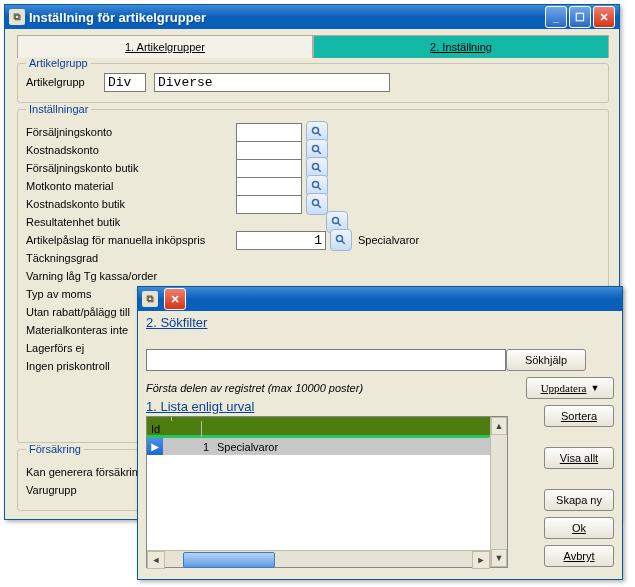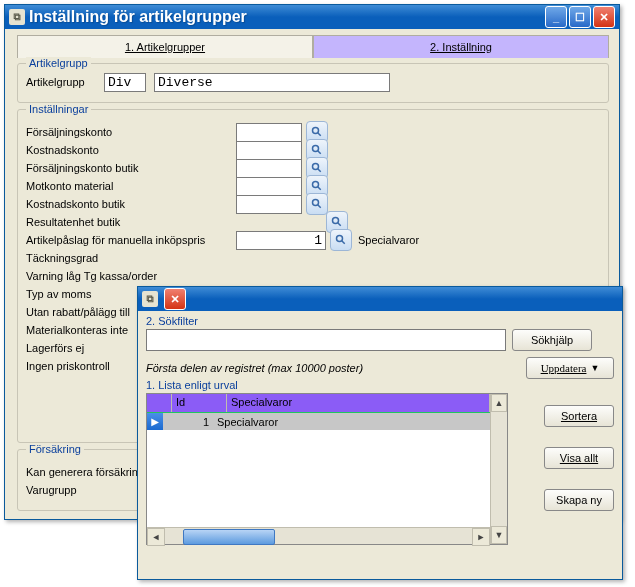--- a/index.html
+++ b/index.html
@@ -35,21 +35,21 @@
     display: inline-flex;
     align-items: center;
     justify-content: center;
     background: #e6e3d1;
     border-radius: 2px;
     color: #5a5a4a;
     font-size: 10px;
   }
   .titlebar .title-text {
     flex: 1;
-    font-size: 16px;
+    font-size: 13px;
     text-shadow: 1px 1px 1px rgba(0,0,0,0.2);
   }
   .titlebar .winbtn {
     width: 20px;
     height: 20px;
     margin-left: 2px;
     border: 1px solid #fff;
     border-radius: 3px;
     display: inline-flex;
     align-items: center;
@@ -76,21 +76,21 @@
     font-size: 11px;
   }
   .tab {
     flex: 1;
     text-align: center;
     height: 100%;
     line-height: 22px;
     cursor: pointer;
     border: 1px solid #b0ada0;
     border-bottom: none;
-    background: #c4b5fd;
+    background: #14b8a6;
   }
   .tab.active {
     background: #f4f2e8;
   }
   .tab span {
     text-decoration: underline;
   }
 
   .fieldset {
     border: 1px solid #c8c5b6;
@@ -141,22 +141,22 @@
     display: inline-flex;
     align-items: center;
     justify-content: center;
     cursor: pointer;
   }
   .lookup-btn svg { width: 12px; height: 12px; }
   .static-text { margin-left: 6px; }
 
   
   .search-body { padding: 4px 8px 8px 8px; }
-  .search-link { color: #0a3f9c; font-size: 11px; cursor:pointer; }
-  .search-row { display: flex; align-items: center; margin-top: 2px; gap:6px;}
+  .search-link { color: #0a3f9c; font-size: 13px; text-decoration: underline; cursor:pointer; }
+  .search-row { display: flex; align-items: center; margin-top: 19px; }
   .search-input {
     flex: 1;
     height: 20px;
     border: 1px solid #7a7a7a;
     background: #fff;
     font-size: 11px;
     font-family: inherit;
     padding: 0 4px;
   }
   .btn {
@@ -177,24 +177,25 @@
   .info-italic { font-style: italic; margin-top:6px; display:flex; align-items:center; justify-content:space-between;}
   .grid {
     border: 1px solid #888;
     background: #fff;
     margin-top: 2px;
     display: flex;
   }
   .grid-main { flex:1; display:flex; flex-direction:column; }
   .grid-header {
     display: flex;
-    background: #8b5cf6;
-    border-bottom: 1px solid #22c55e;
+    background: #4d7c0f;
+    border-bottom: 3px solid #22c55e;
     height: 18px;
     font-size:11px;
+    flex-direction:column;
   }
   .grid-header .col {
     border-right: 1px solid #c0bdae;
     padding: 2px 4px;
   }
   .grid-body { flex:1; background:#fff; position:relative; }
   .grid-row {
     display:flex;
     height: 17px;
     background: #c7c7c7;
@@ -442,14 +443,22 @@
       <button class="btn">
           <span class="ul">Sortera</span>
         </button>
       <button class="btn">
           <span class="ul">Visa allt</span>
         </button>
       <button class="btn">
           <span>Skapa ny</span>
         </button>
     </div>
+    <div class="bottom-buttons">
+      <button class="btn">
+          <span class="ul">Ok</span>
+        </button>
+      <button class="btn">
+          <span class="ul">Avbryt</span>
+        </button>
+    </div>
   </div>
 </div>
 
 </body></html>

